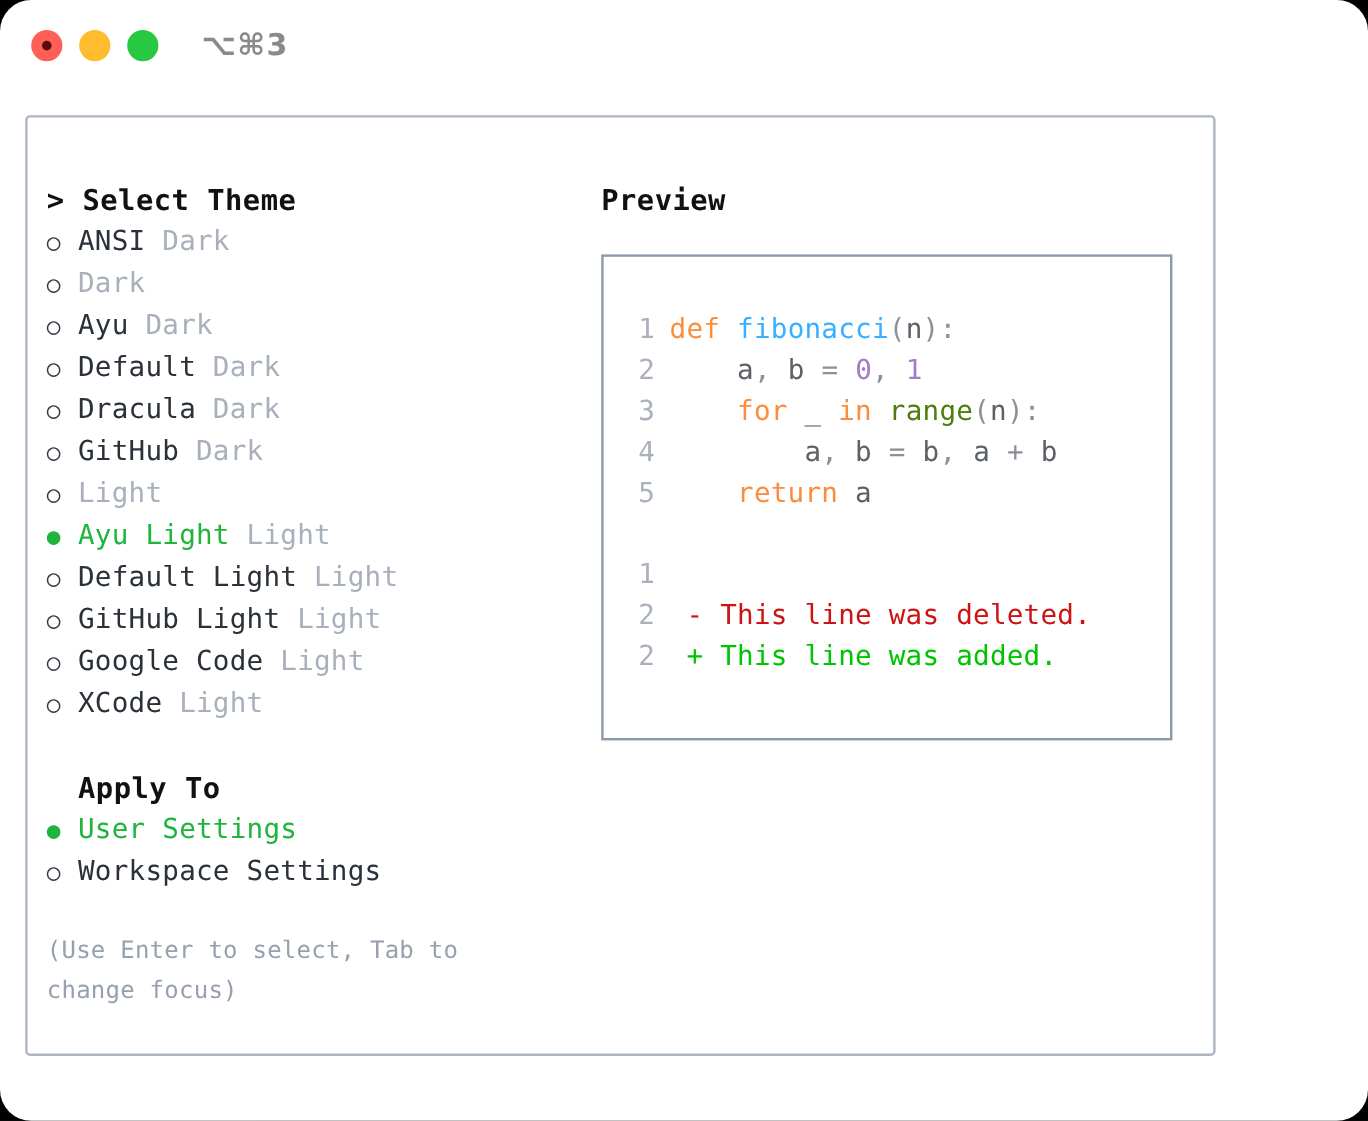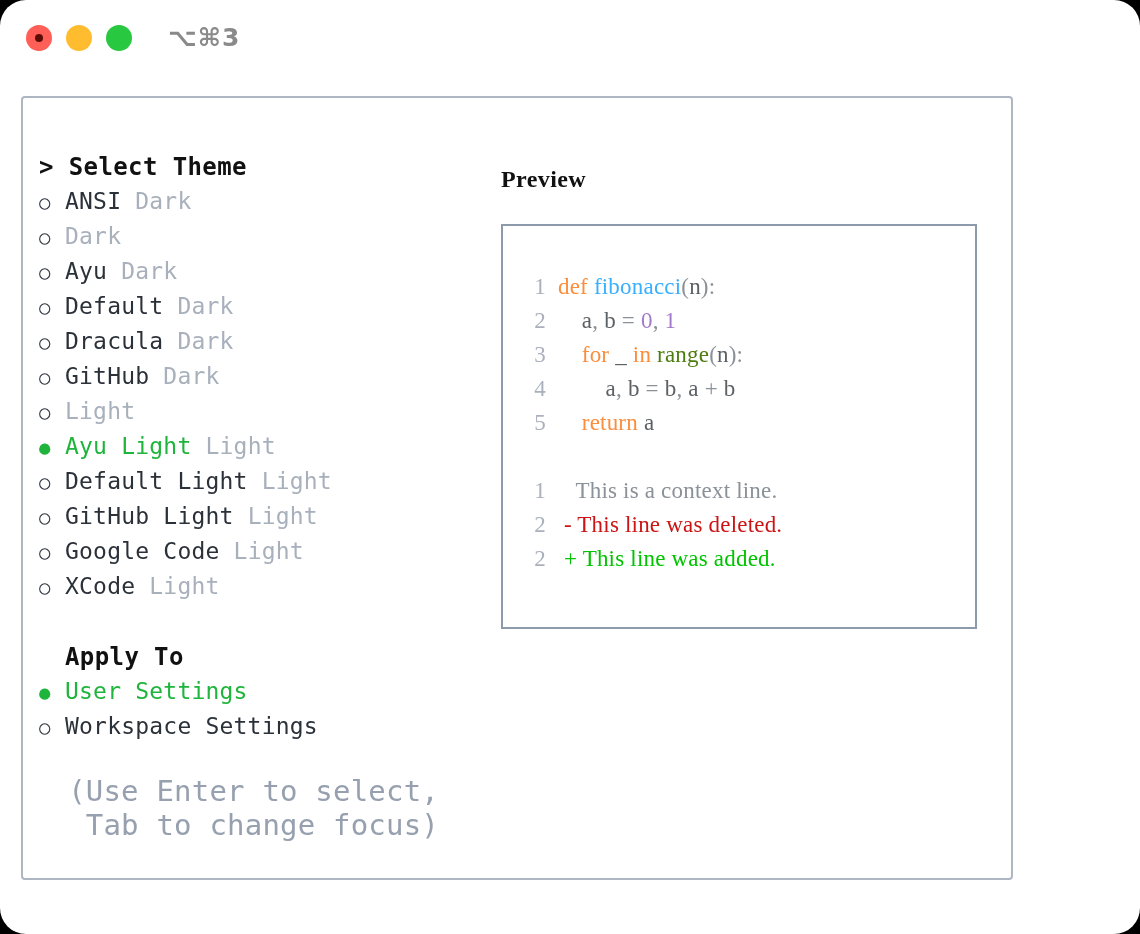--- a/index.html
+++ b/index.html
@@ -119,35 +119,33 @@
   .opt-row.selected .opt-bullet { color: #1fb53c; }
   .opt-label { color: #2b3139; }
   .opt-row.selected .opt-label { color: #1fb53c; }
   .opt-variant { color: #a8b0bc; }
   .opt-row.selected .opt-variant { color: #a8b0bc; }
 
   .spacer-lg { height: 36px; }
   .spacer-md { height: 30px; }
 
   .hint {
-    font-size: 29px;
+    font-size: 20px;
     line-height: 34px;
     color: #96a0ae;
     letter-spacing: 0.2px;
     width: 400px;
-    text-align: right;
   }
 
   
   .right-col {
     position: absolute;
     left: 478px;
-    top: 64px;
+    top: 52px;
     width: 490px;
-    font-family: Liberation Serif, serif;
   }
   .preview-title {
     font-size: 24px;
     font-weight: bold;
     color: #111111;
     line-height: 34px;
     letter-spacing: 0.4px;
   }
   .preview-box {
     margin-top: 28px;
@@ -242,21 +240,21 @@
       <div class="preview-box">
         <div id="code-block">
             <div class="code-line"><span class="lineno">1</span><span class="code-text"><span class="tok-kw">def</span><span class="tok-var"> </span><span class="tok-fn">fibonacci</span><span class="tok-punc">(</span><span class="tok-var">n</span><span class="tok-punc">):</span></span></div>
             <div class="code-line"><span class="lineno">2</span><span class="code-text"><span class="tok-var">    </span><span class="tok-var">a</span><span class="tok-punc">,</span><span class="tok-var"> </span><span class="tok-var">b</span><span class="tok-var"> </span><span class="tok-punc">=</span><span class="tok-var"> </span><span class="tok-num">0</span><span class="tok-punc">,</span><span class="tok-var"> </span><span class="tok-num">1</span></span></div>
             <div class="code-line"><span class="lineno">3</span><span class="code-text"><span class="tok-var">    </span><span class="tok-kw">for</span><span class="tok-var"> </span><span class="tok-var">_</span><span class="tok-var"> </span><span class="tok-kw">in</span><span class="tok-var"> </span><span class="tok-call">range</span><span class="tok-punc">(</span><span class="tok-var">n</span><span class="tok-punc">):</span></span></div>
             <div class="code-line"><span class="lineno">4</span><span class="code-text"><span class="tok-var">        </span><span class="tok-var">a</span><span class="tok-punc">,</span><span class="tok-var"> </span><span class="tok-var">b</span><span class="tok-var"> </span><span class="tok-punc">=</span><span class="tok-var"> </span><span class="tok-var">b</span><span class="tok-punc">,</span><span class="tok-var"> </span><span class="tok-var">a</span><span class="tok-var"> </span><span class="tok-punc">+</span><span class="tok-var"> </span><span class="tok-var">b</span></span></div>
             <div class="code-line"><span class="lineno">5</span><span class="code-text"><span class="tok-var">    </span><span class="tok-kw">return</span><span class="tok-var"> </span><span class="tok-var">a</span></span></div>
           </div>
         <div class="blank-line"></div>
         <div id="diff-block">
-            <div class="code-line"><span class="lineno">1</span><span class="diff-ctx">   This is a context line.</span></div>
+            <div class="code-line"><span class="lineno">1</span></div>
             <div class="code-line"><span class="lineno">2</span><span class="diff-del"> - This line was deleted.</span></div>
             <div class="code-line"><span class="lineno">2</span><span class="diff-add"> + This line was added.</span></div>
           </div>
       </div>
     </div>
 
   </div>
 </div>
 
 </body></html>

